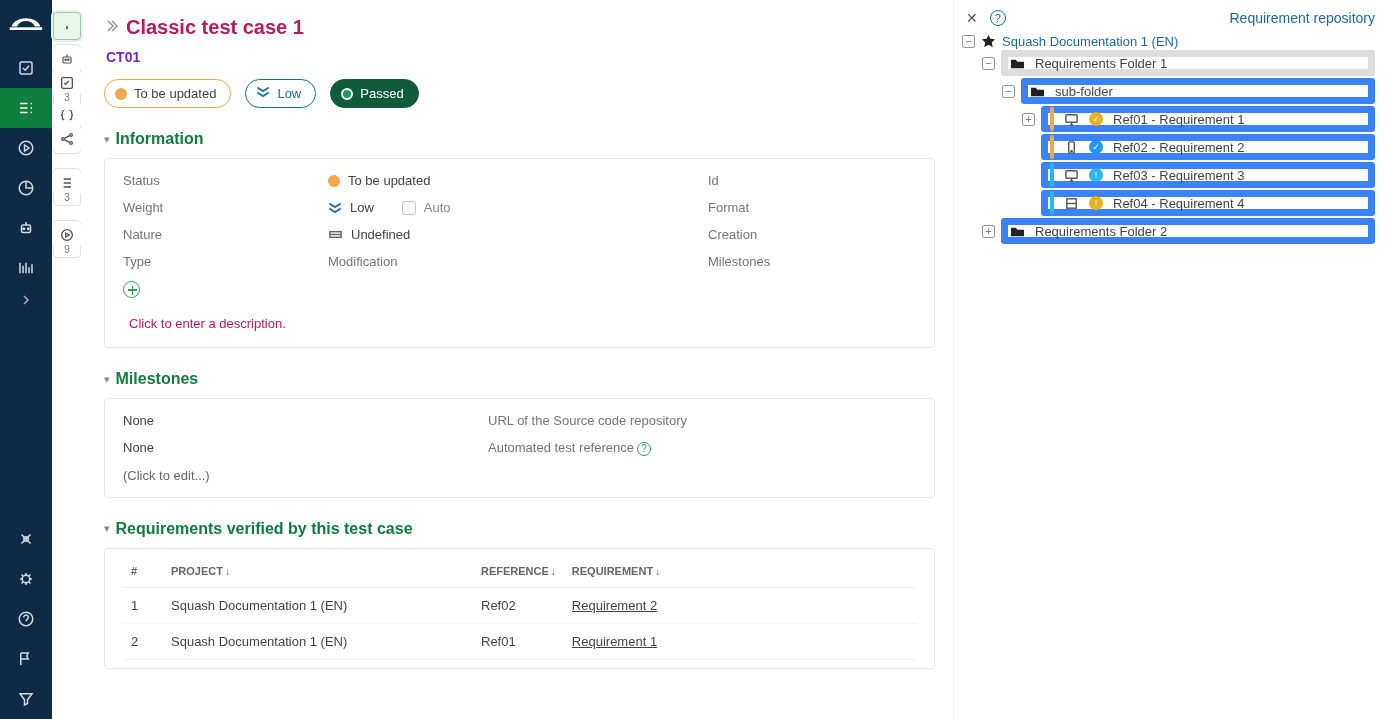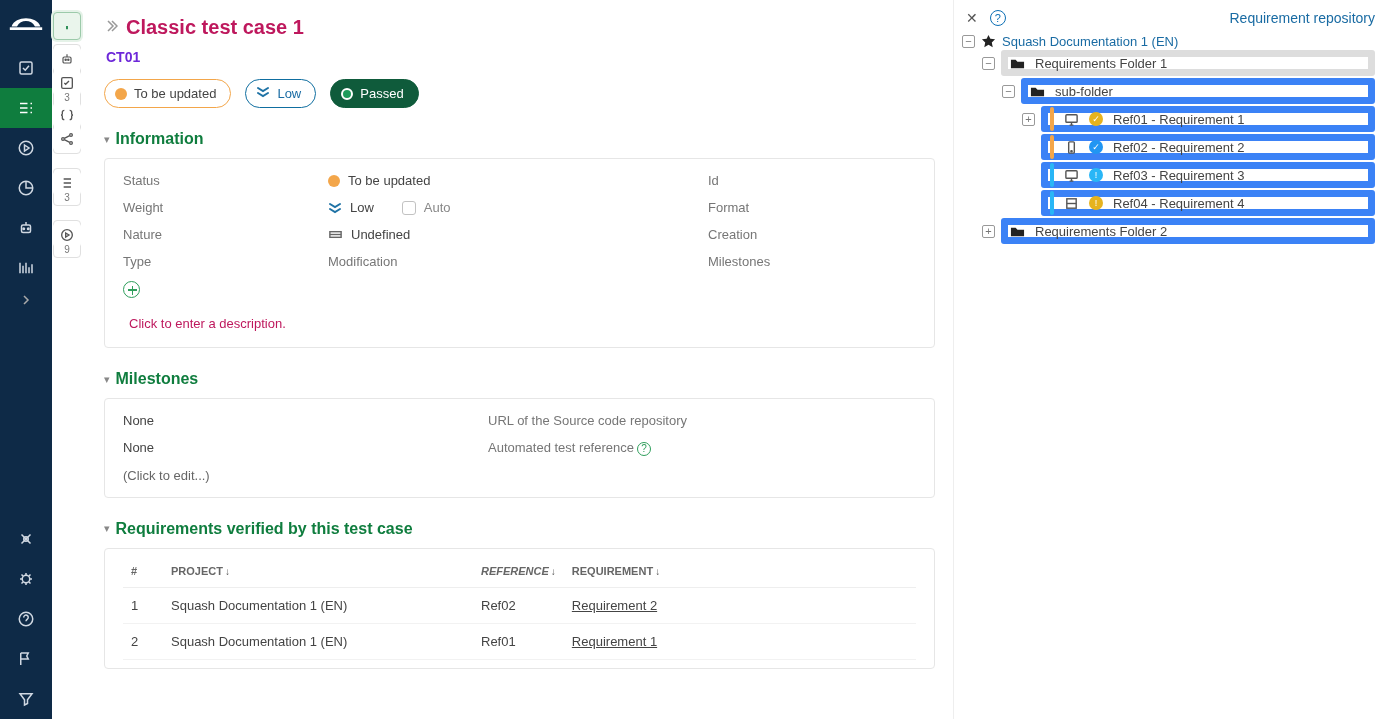--- a/index.html
+++ b/index.html
@@ -322,21 +322,21 @@
   <div class="section-title">
       <span class="caret">▾</span>
       <h2>Requirements verified by this test case</h2>
     </div>
   <div class="panel" style="padding:0 18px 8px;">
     <table>
       <thead>
           <tr>
         <th style="width:40px;">#</th>
         <th style="width:310px;"><span>PROJECT</span><span class="sort-arrow">↓</span></th>
-        <th style="width:90px;font-style:italic;"><span>REFERENCE</span><span class="sort-arrow">↓</span></th>
+        <th style="width:90px;"><span>REFERENCE</span><span class="sort-arrow">↓</span></th>
         <th><span>REQUIREMENT</span><span class="sort-arrow">↓</span></th>
       </tr>
         </thead>
       <tbody>
         <tr>
           <td>1</td>
           <td>Squash Documentation 1 (EN)</td>
           <td>Ref02</td>
           <td><a href="#">Requirement 2</a></td>
         </tr>

